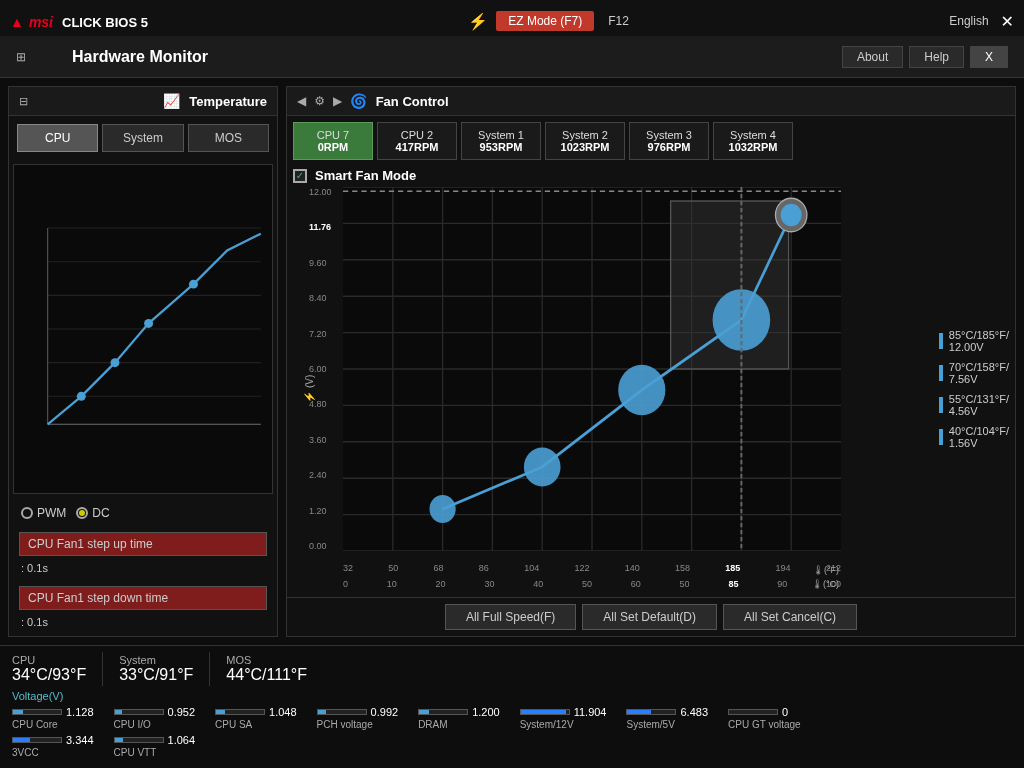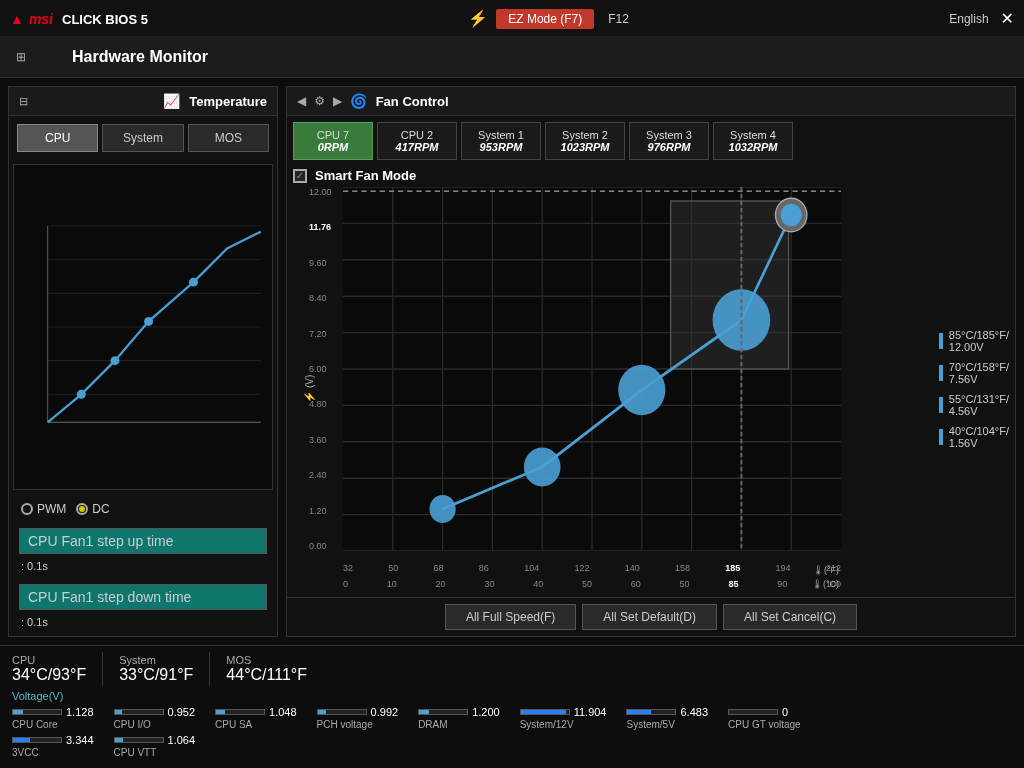--- a/index.html
+++ b/index.html
@@ -14,21 +14,21 @@
 
     
     .top-bar {
       width: 100%;
       height: 43px;
       background: #111;
       display: flex;
       align-items: center;
       justify-content: space-between;
       padding: 0 10px;
-      border-bottom: 6px solid #22c55e;
+      border-bottom: 1px solid #22c55e;
     }
     .top-bar-left {
       display: flex;
       align-items: center;
       gap: 6px;
     }
     .msi-logo {
       color: #e8001d;
       font-size: 18px;
       font-weight: bold;
@@ -201,24 +201,24 @@
     }
     .radio-circle.checked-yellow::after {
       content: '';
       width: 6px;
       height: 6px;
       border-radius: 50%;
       background: #cc0;
     }
 
     .fan-step-box {
-      background: #0f766e;
+      background: #7f1d1d;
       border: 1px solid #555;
       color: #ccc;
-      font-size: 14px;
+      font-size: 12px;
       padding: 4px 8px;
       margin: 4px 10px;
       cursor: pointer;
     }
     .fan-step-value {
       color: #ccc;
       font-size: 11px;
       padding: 2px 12px 8px;
     }
 
@@ -264,21 +264,20 @@
     .fan-cell-name {
       color: #ddd;
       font-size: 11px;
       display: block;
     }
     .fan-cell-rpm {
       color: #fff;
       font-size: 11px;
       display: block;
       font-weight: bold;
-      font-style: italic;
     }
 
     
     .smart-fan-area {
       flex: 1;
       display: flex;
       flex-direction: column;
       padding: 6px;
     }
     .smart-fan-header {
@@ -477,20 +476,25 @@
 <div class="side-deco-left"></div>
 <div class="side-deco-right"></div>
 
 <div class="main-window">
 
   <div class="window-titlebar">
     <div style="display:flex;align-items:center;gap:8px;">
       <span style="color:#aaa;font-size:12px;">⊞</span>
       <span class="window-title">Hardware Monitor</span>
     </div>
+    <div class="titlebar-buttons">
+      <button class="titlebar-btn">About</button>
+      <button class="titlebar-btn">Help</button>
+      <button class="titlebar-btn close">X</button>
+    </div>
   </div>
 
   <div class="content-area">
 
     <div class="top-section">
 
       <div class="left-panel">
         <div class="panel-header">
           <span class="panel-collapse">⊟</span>
           <span class="panel-header-icon">📈</span>

